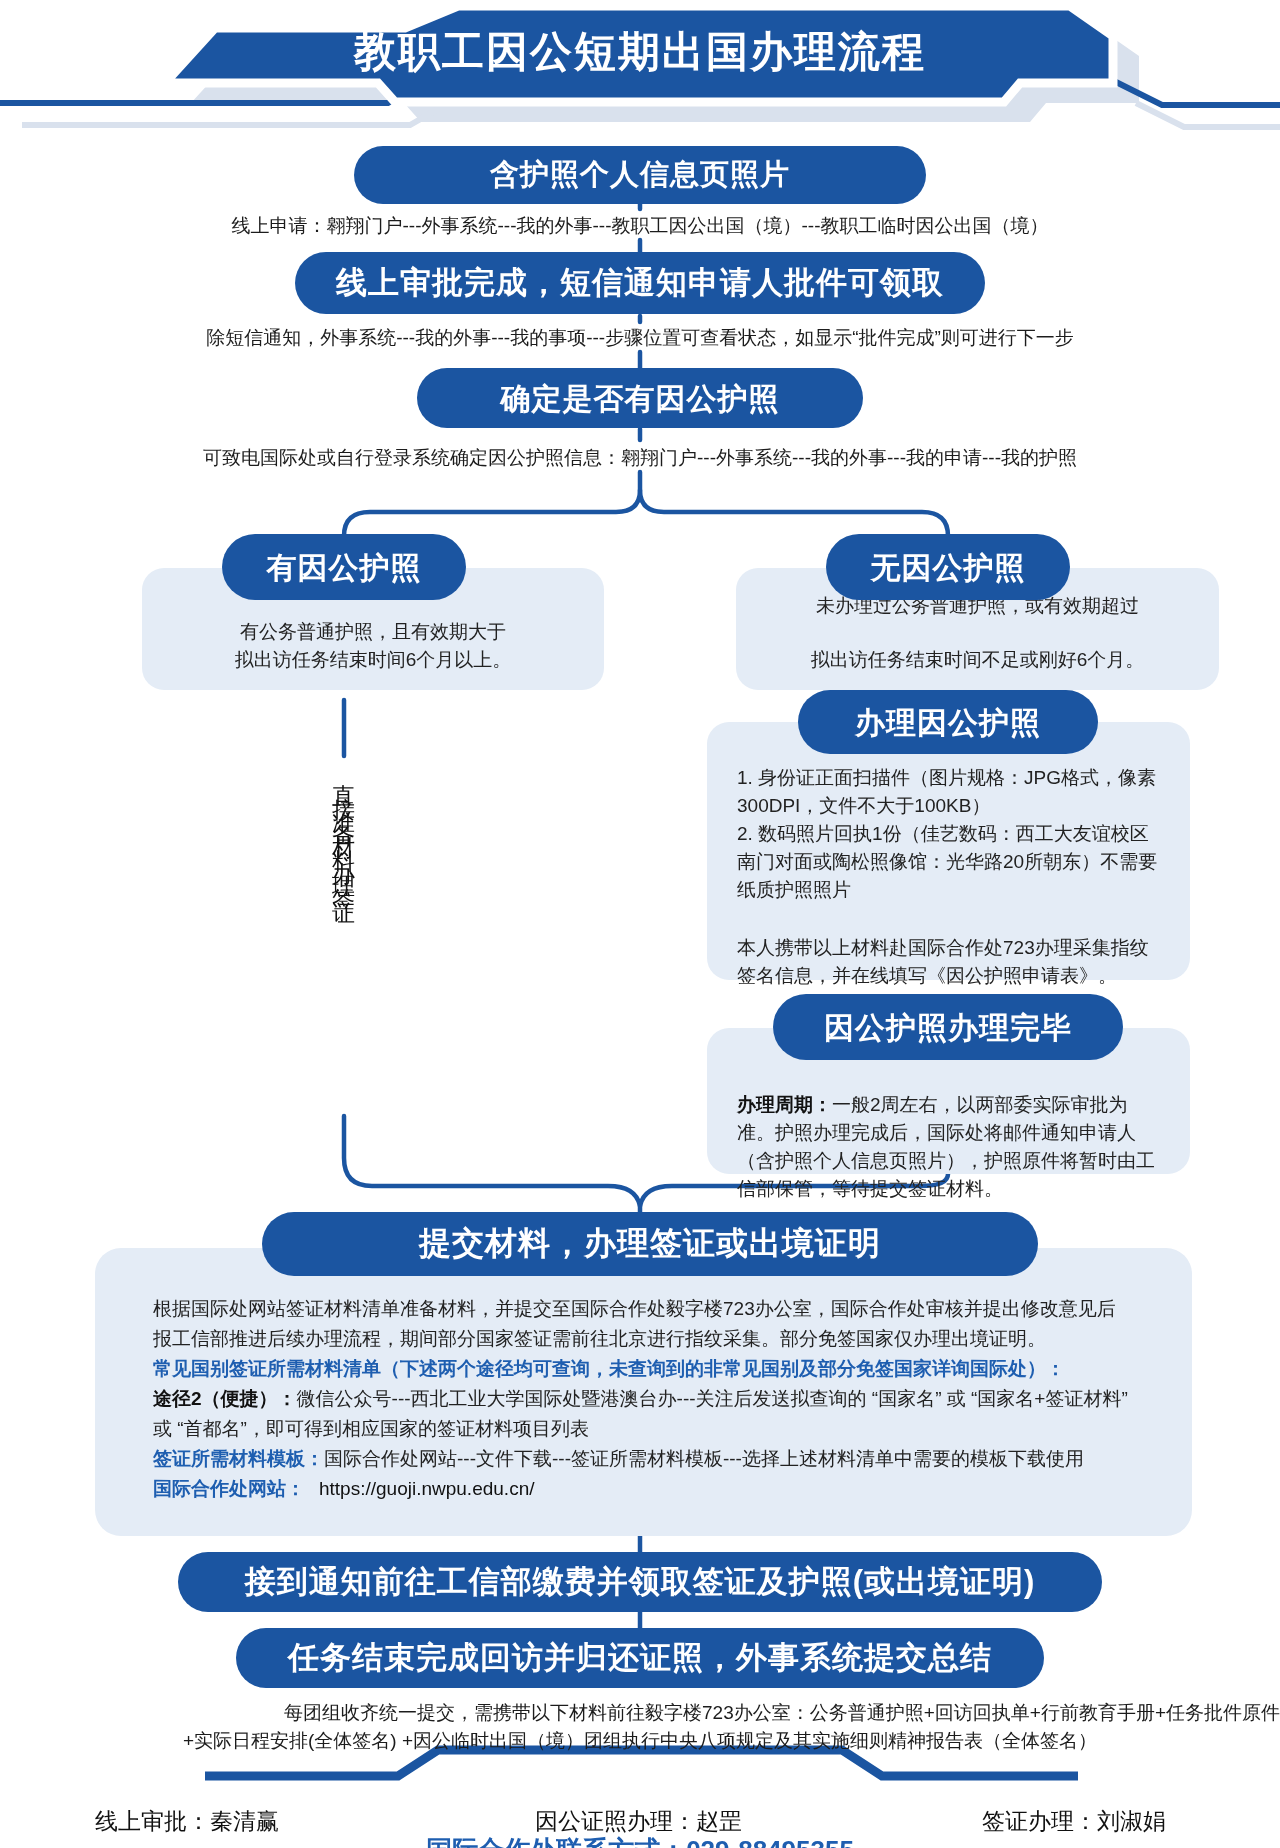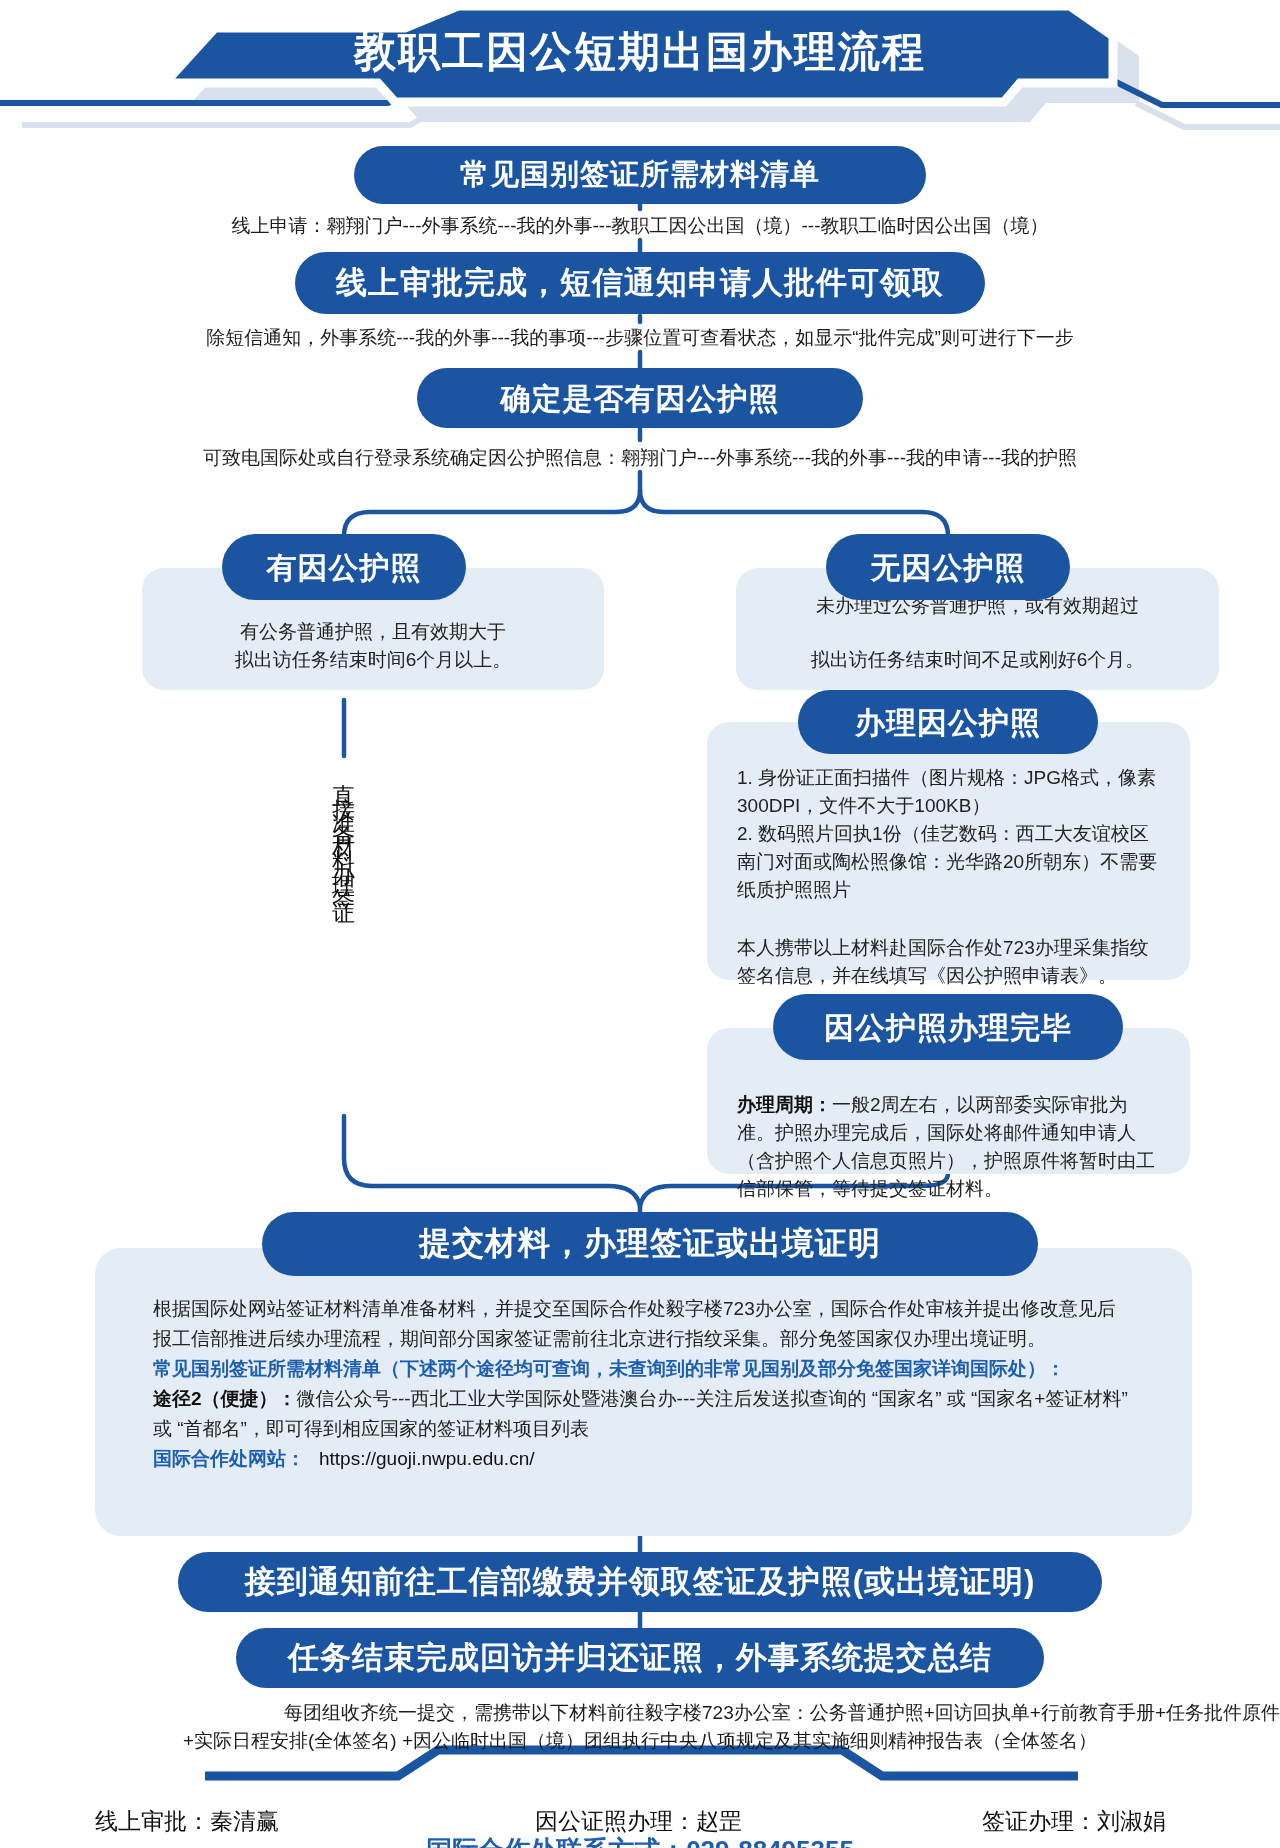--- a/index.html
+++ b/index.html
@@ -95,21 +95,21 @@
 
   <path d="M0,103 H388 L430,79" fill="none" stroke="#1b55a1" stroke-width="6"></path>
   <path d="M1114,81 L1162,105 H1280" fill="none" stroke="#1b55a1" stroke-width="6"></path>
 
   <polygon fill="#1b55a1" stroke="#ffffff" stroke-width="9" points="215,28 405,28 458,6 1070,6 1113,36 1113,83 1020,83 1004,102 395,102 378,83 165,83"></polygon>
 </svg>
 
 <div class="page-title">教职工因公短期出国办理流程</div>
 
 <div class="pill" style="left:354px;top:146px;width:572px;height:58px;font-size:29px;">
-  <span>常见国别签证所需材料清单</span>
+  <span>含护照个人信息页照片</span>
 </div>
 <div class="note center-note" style="top:213px;">线上申请：翱翔门户---外事系统---我的外事---教职工因公出国（境）---教职工临时因公出国（境）</div>
 
 <div class="pill" style="left:295px;top:252px;width:690px;height:62px;font-size:31px;">
   <span>线上审批完成，短信通知申请人批件可领取</span>
 </div>
 <div class="note center-note" style="top:325px;">除短信通知，外事系统---我的外事---我的事项---步骤位置可查看状态，如显示“批件完成”则可进行下一步</div>
 
 <div class="pill" style="left:417px;top:368px;width:446px;height:60px;font-size:30px;">
   <span>确定是否有因公护照</span>
@@ -151,20 +151,23 @@
   <span>因公护照办理完毕</span>
 </div>
 
 <div class="infobox" style="left:95px;top:1248px;width:1097px;height:288px;">
   <p>根据国际处网站签证材料清单准备材料，并提交至国际合作处毅字楼723办公室，国际合作处审核并提出修改意见后报工信部推进后续办理流程，期间部分国家签证需前往北京进行指纹采集。部分免签国家仅办理出境证明。</p>
   <p class="blue-b">常见国别签证所需材料清单（下述两个途径均可查询，未查询到的非常见国别及部分免签国家详询国际处）：</p>
   <p>
     <b class="black-b">途径2（便捷）：</b><span>微信公众号---西北工业大学国际处暨港澳台办---关注后发送拟查询的 “国家名” 或 “国家名+签证材料” 或 “首都名”，即可得到相应国家的签证材料项目列表</span>
   </p>
   <p>
+    <span class="blue-b">签证所需材料模板：</span><span>国际合作处网站---文件下载---签证所需材料模板---选择上述材料清单中需要的模板下载使用</span>
+  </p>
+  <p>
     <span class="blue-b">国际合作处网站：</span><span class="url">https://guoji.nwpu.edu.cn/</span>
   </p>
 </div>
 <div class="pill" style="left:262px;top:1212px;width:776px;height:64px;font-size:32px;">
   <span>提交材料，办理签证或出境证明</span>
 </div>
 
 <div class="pill" style="left:178px;top:1552px;width:924px;height:60px;font-size:31px;">
   <span>接到通知前往工信部缴费并领取签证及护照(或出境证明)</span>
 </div>

